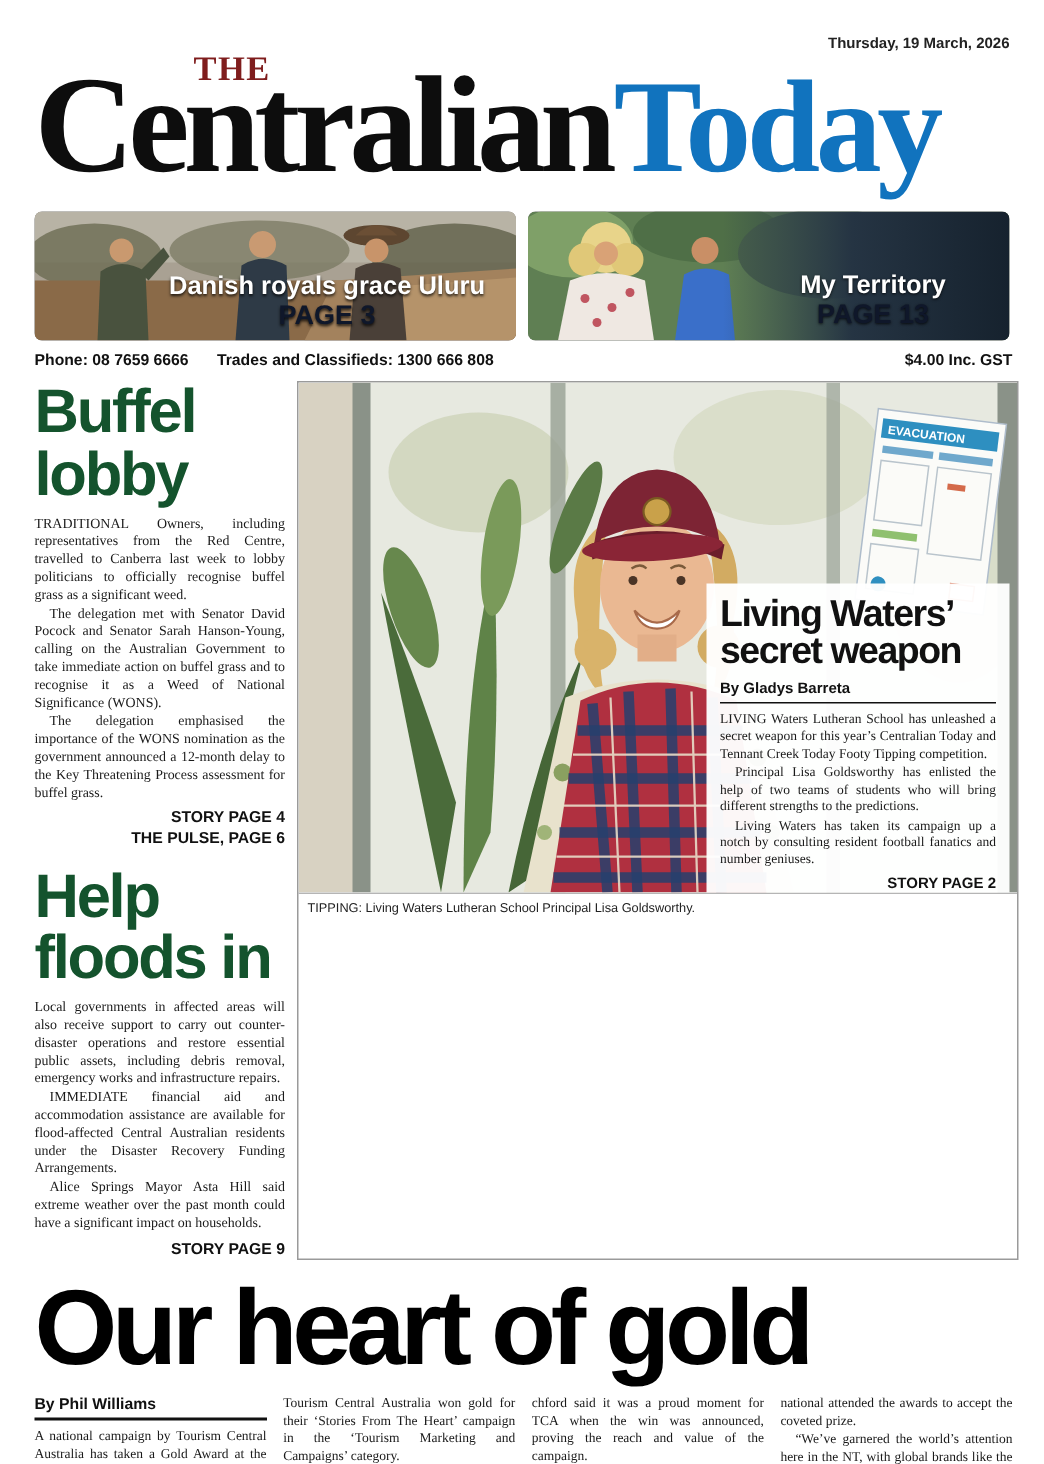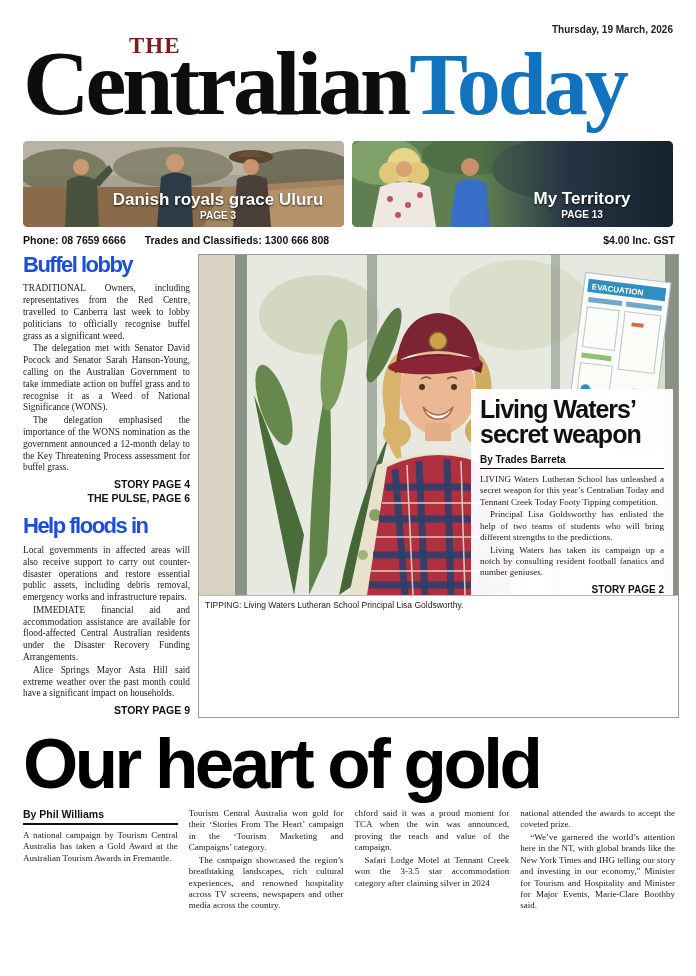--- a/index.html
+++ b/index.html
@@ -29,32 +29,32 @@
     font-family:"Liberation Serif", serif; font-weight:bold; 
     font-size:88px; letter-spacing:-3px; color:#1173be; margin-left:2px;
   }
 
   
   .banners { display:flex; gap:8px; margin-top:6px; }
   .banner { position:relative; width:321px; height:86px; border-radius:5px; overflow:hidden; background:#888; }
   .banner svg { display:block; width:100%; height:100%; }
   .banner-text { position:absolute; text-align:center; color:#fff; text-shadow:0 1px 2px rgba(0,0,0,.8); }
   .banner-text .b-title { font-size:17px; font-weight:bold; line-height:1.1; }
-  .banner-text .b-page  { font-size:10px; font-weight:bold; color:#ffffff; line-height:1.2; }
+  .banner-text .b-page  { font-size:18px; font-weight:bold; color:#0f172a; line-height:1.2; }
   .banner1-text { right:6px; bottom:5px; width:240px; }
   .banner2-text { right:16px; bottom:6px; width:150px; }
 
   
   .phone-row { display:flex; justify-content:space-between; font-size:10.5px; font-weight:bold; padding:7px 0 5px 0; }
   .phone-left span + span { margin-left:16px; }
 
   
   .main { display:flex; gap:8px; margin-top:3px; }
   .left-col { width:167px; flex:none; }
-  .headline-md { font-size:22px; font-weight:bold; letter-spacing:-1.5px; line-height:1.02; margin:0 0 7px 0; color:#1d4ed8; }
+  .headline-md { font-size:41px; font-weight:bold; letter-spacing:-1.5px; line-height:1.02; margin:0 0 7px 0; color:#14532d; }
   .body-text p {
     font-family:"Liberation Serif", serif; font-size:9.3px; line-height:1.27;
     text-align:justify; color:#1a1a1a;
   }
   .body-text p + p { text-indent:10px; margin-top:1px; }
   .refs { text-align:right; font-size:10.5px; font-weight:bold; margin-top:4px; line-height:1.3; }
   .section-gap { margin-top:10px; }
 
   
   .photo-box { width:481px; flex:none; border:1px solid #9a9a9a; background:#fff; }
@@ -253,21 +253,21 @@
               <path d="M188 212 Q239 188 292 212 L312 340 L168 340 Z" fill="#b03040"></path>
               <path d="M196 214 L206 340 M220 206 L226 340 M248 204 L252 340 M276 210 L282 340" stroke="#27406e" stroke-width="7" opacity=".85"></path>
               <path d="M186 232 L296 232 M180 264 L302 264 M174 300 L308 300 M170 330 L312 330" stroke="#27406e" stroke-width="7" opacity=".85"></path>
               <path d="M208 210 L214 340 M262 206 L266 340 M183 248 L299 248 M177 282 L305 282 M172 316 L310 316" stroke="#e8dcc8" stroke-width="1.5" opacity=".9"></path>
             </g>
           </g>
         </svg>
 
         <div class="living-box">
           <div class="headline">Living Waters’ secret weapon</div>
-          <div class="byline">By Trades Barreta</div>
+          <div class="byline">By Gladys Barreta</div>
           <div class="body-text">
             <p>LIVING Waters Lutheran School has unleashed a secret weapon for this year’s Centralian Today and Tennant Creek Today Footy Tipping competition.</p>
             <p>Principal Lisa Goldsworthy has enlisted the help of two teams of students who will bring different strengths to the predictions.</p>
             <p>Living Waters has taken its campaign up a notch by consulting resident football fanatics and number geniuses.</p>
           </div>
           <div class="refs">STORY PAGE 2</div>
         </div>
       </div>
       <div class="caption">TIPPING: Living Waters Lutheran School Principal Lisa Goldsworthy.</div>
     </div>

